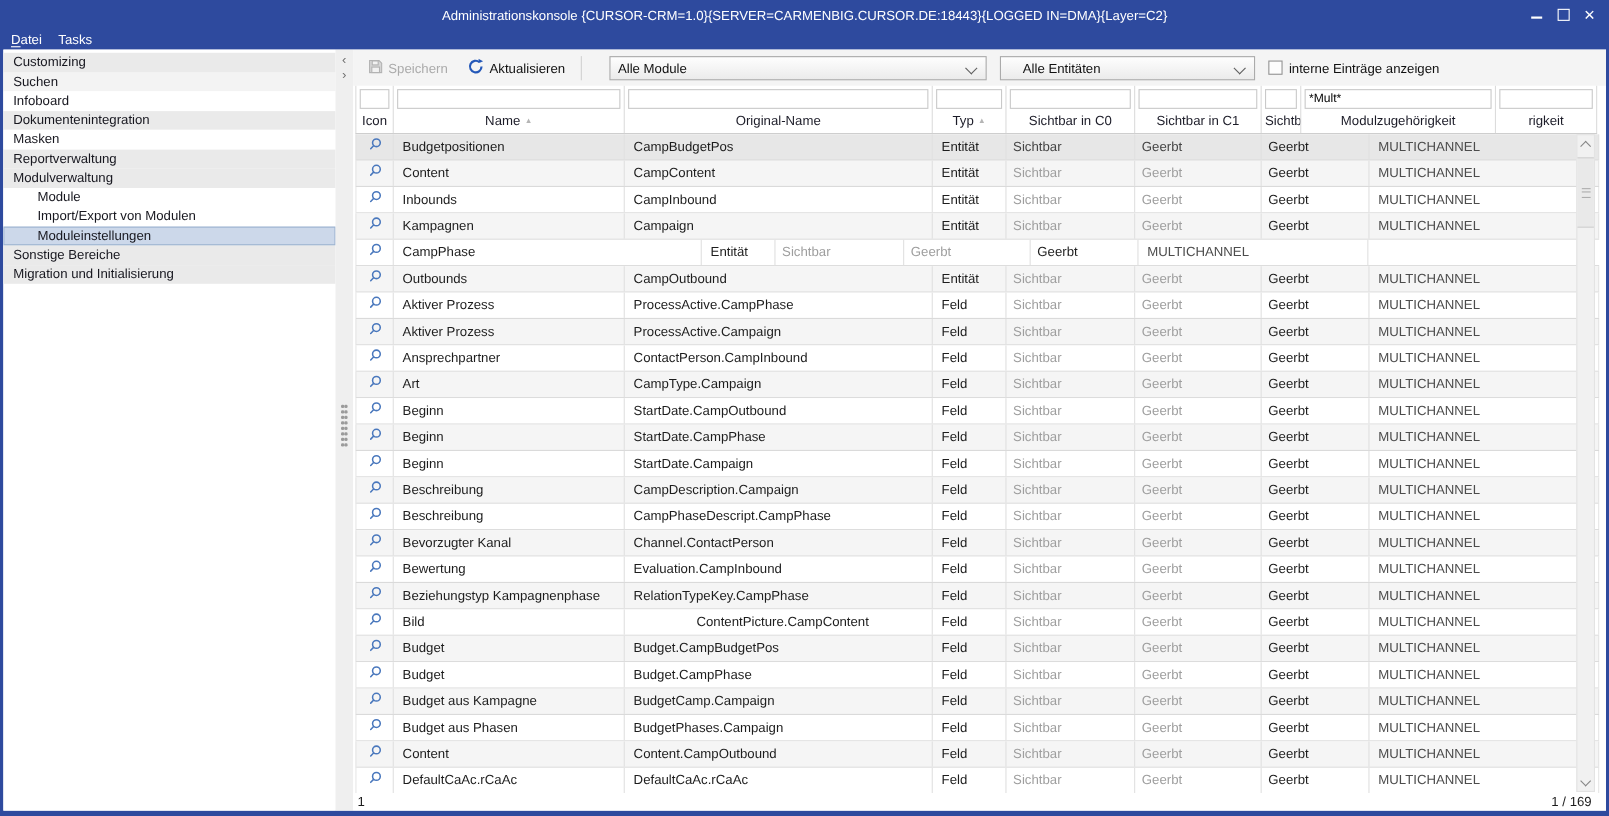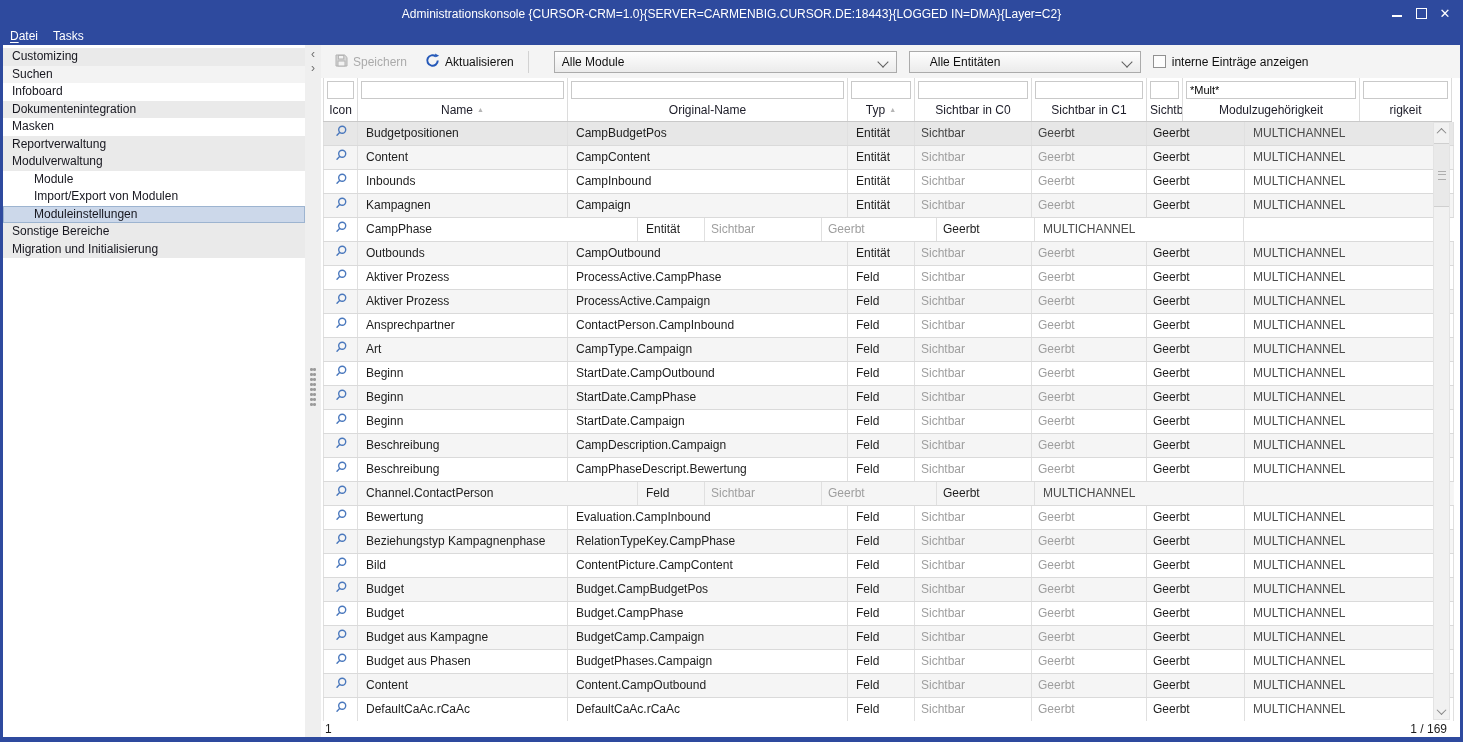--- a/index.html
+++ b/index.html
@@ -445,34 +445,35 @@
               <div class="cell t-mod" style="width: 209px;">MULTICHANNEL</div>
             </div>
             <div class="row">
               <div class="cell c-icon" style="width: 35px;">
                 <span><svg width="14" height="14" viewBox="0 0 14 14">
                     <circle cx="8.2" cy="5.8" r="3.5" fill="none" stroke="#4a78bd" stroke-width="1.4"></circle>
                     <line x1="5.6" y1="8.5" x2="3" y2="11.2" stroke="#4a78bd" stroke-width="1.4" stroke-linecap="round"></line>
                   </svg></span>
               </div>
               <div class="cell t-dark" style="width: 210px;">Beschreibung</div>
-              <div class="cell t-dark" style="width: 280px;">CampPhaseDescript.Bewertung</div>
-              <div class="cell t-dark" style="width: 67px;">Feld</div>
-              <div class="cell t-gray pad5" style="width: 117px;">Sichtbar</div>
-              <div class="cell t-gray pad5" style="width: 115px;">Geerbt</div>
-              <div class="cell t-dark pad5" style="width: 98px;">Geerbt</div>
-              <div class="cell t-mod" style="width: 209px;">MULTICHANNEL</div>
-            </div>
-            <div class="row even">
-              <div class="cell c-icon" style="width: 35px;">
-                <span><svg width="14" height="14" viewBox="0 0 14 14">
-                    <circle cx="8.2" cy="5.8" r="3.5" fill="none" stroke="#4a78bd" stroke-width="1.4"></circle>
-                    <line x1="5.6" y1="8.5" x2="3" y2="11.2" stroke="#4a78bd" stroke-width="1.4" stroke-linecap="round"></line>
-                  </svg></span>
-              </div>
+              <div class="cell t-dark" style="width: 280px;">CampPhaseDescript.CampPhase</div>
+              <div class="cell t-dark" style="width: 67px;">Feld</div>
+              <div class="cell t-gray pad5" style="width: 117px;">Sichtbar</div>
+              <div class="cell t-gray pad5" style="width: 115px;">Geerbt</div>
+              <div class="cell t-dark pad5" style="width: 98px;">Geerbt</div>
+              <div class="cell t-mod" style="width: 209px;">MULTICHANNEL</div>
+            </div>
+            <div class="row even">
+              <div class="cell c-icon" style="width: 35px;">
+                <span><svg width="14" height="14" viewBox="0 0 14 14">
+                    <circle cx="8.2" cy="5.8" r="3.5" fill="none" stroke="#4a78bd" stroke-width="1.4"></circle>
+                    <line x1="5.6" y1="8.5" x2="3" y2="11.2" stroke="#4a78bd" stroke-width="1.4" stroke-linecap="round"></line>
+                  </svg></span>
+              </div>
+              <div class="cell t-dark" style="width: 210px;">Bevorzugter Kanal</div>
               <div class="cell t-dark" style="width: 280px;">Channel.ContactPerson</div>
               <div class="cell t-dark" style="width: 67px;">Feld</div>
               <div class="cell t-gray pad5" style="width: 117px;">Sichtbar</div>
               <div class="cell t-gray pad5" style="width: 115px;">Geerbt</div>
               <div class="cell t-dark pad5" style="width: 98px;">Geerbt</div>
               <div class="cell t-mod" style="width: 209px;">MULTICHANNEL</div>
             </div>
             <div class="row">
               <div class="cell c-icon" style="width: 35px;">
                 <span><svg width="14" height="14" viewBox="0 0 14 14">
@@ -504,21 +505,21 @@
               <div class="cell t-mod" style="width: 209px;">MULTICHANNEL</div>
             </div>
             <div class="row">
               <div class="cell c-icon" style="width: 35px;">
                 <span><svg width="14" height="14" viewBox="0 0 14 14">
                     <circle cx="8.2" cy="5.8" r="3.5" fill="none" stroke="#4a78bd" stroke-width="1.4"></circle>
                     <line x1="5.6" y1="8.5" x2="3" y2="11.2" stroke="#4a78bd" stroke-width="1.4" stroke-linecap="round"></line>
                   </svg></span>
               </div>
               <div class="cell t-dark" style="width: 210px;">Bild</div>
-              <div class="cell t-dark" style="width: 280px;">ContentPicture.CampContent</div>
+              <div class="cell t-dark" style="width: 280px; text-align: center;">ContentPicture.CampContent</div>
               <div class="cell t-dark" style="width: 67px;">Feld</div>
               <div class="cell t-gray pad5" style="width: 117px;">Sichtbar</div>
               <div class="cell t-gray pad5" style="width: 115px;">Geerbt</div>
               <div class="cell t-dark pad5" style="width: 98px;">Geerbt</div>
               <div class="cell t-mod" style="width: 209px;">MULTICHANNEL</div>
             </div>
             <div class="row even">
               <div class="cell c-icon" style="width: 35px;">
                 <span><svg width="14" height="14" viewBox="0 0 14 14">
                     <circle cx="8.2" cy="5.8" r="3.5" fill="none" stroke="#4a78bd" stroke-width="1.4"></circle>

